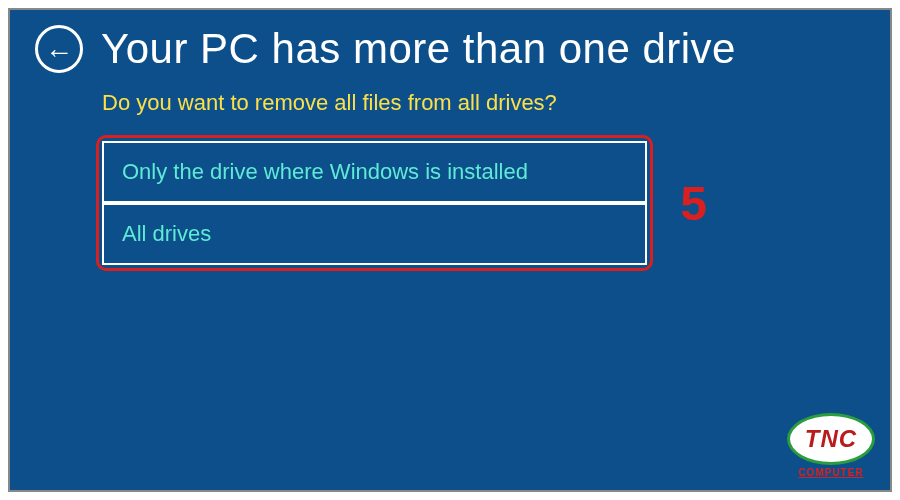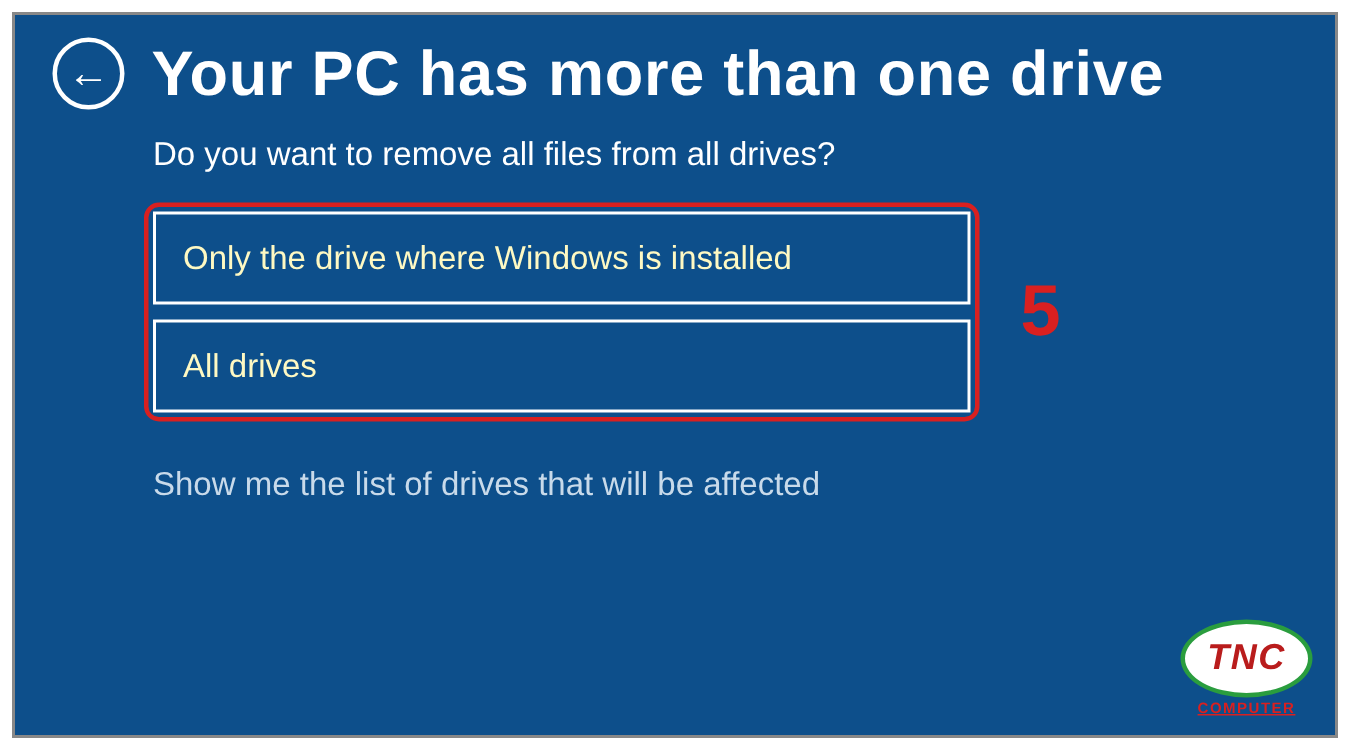--- a/index.html
+++ b/index.html
@@ -41,25 +41,25 @@
     }
     .back-arrow {
       color: #ffffff;
       font-size: 28px;
       font-weight: bold;
       line-height: 1;
     }
     .title {
       color: #ffffff;
       font-size: 42px;
-      font-weight: 700;
+      font-weight: 400;
       letter-spacing: 0.5px;
     }
     .subtitle {
-      color: #ffffff;
+      color: #fde047;
       font-size: 22px;
       font-weight: 300;
       padding: 12px 0 25px 92px;
     }
     .options-wrap {
       position: relative;
       margin-left: 92px;
       width: 545px;
     }
     .red-box {
@@ -70,27 +70,27 @@
       bottom: -6px;
       border: 3px solid #d92020;
       border-radius: 10px;
       pointer-events: none;
       z-index: 5;
     }
     .option {
       background: #0d4f8b;
       border: 2px solid #ffffff;
       padding: 16px 18px;
-      color: #fef9c3;
+      color: #5eead4;
       font-size: 22px;
       font-weight: 400;
       cursor: pointer;
     }
     .option + .option {
-      margin-top: 10px;
+      margin-top: 0;
     }
     .step-num {
       position: absolute;
       right: -60px;
       top: 50%;
       transform: translateY(-50%);
       color: #d92020;
       font-size: 48px;
       font-weight: bold;
     }
@@ -148,21 +148,20 @@
 
   <div class="subtitle">Do you want to remove all files from all drives?</div>
 
   <div class="options-wrap">
     <div class="red-box"></div>
     <div class="option">Only the drive where Windows is installed</div>
     <div class="option">All drives</div>
     <div class="step-num">5</div>
   </div>
 
-  <div class="link-row">Show me the list of drives that will be affected</div>
 
   <div class="watermark">
     <div class="wm-oval">
       <span class="wm-text">TNC</span>
     </div>
     <div class="wm-sub">COMPUTER</div>
   </div>
 
 </div>
 

